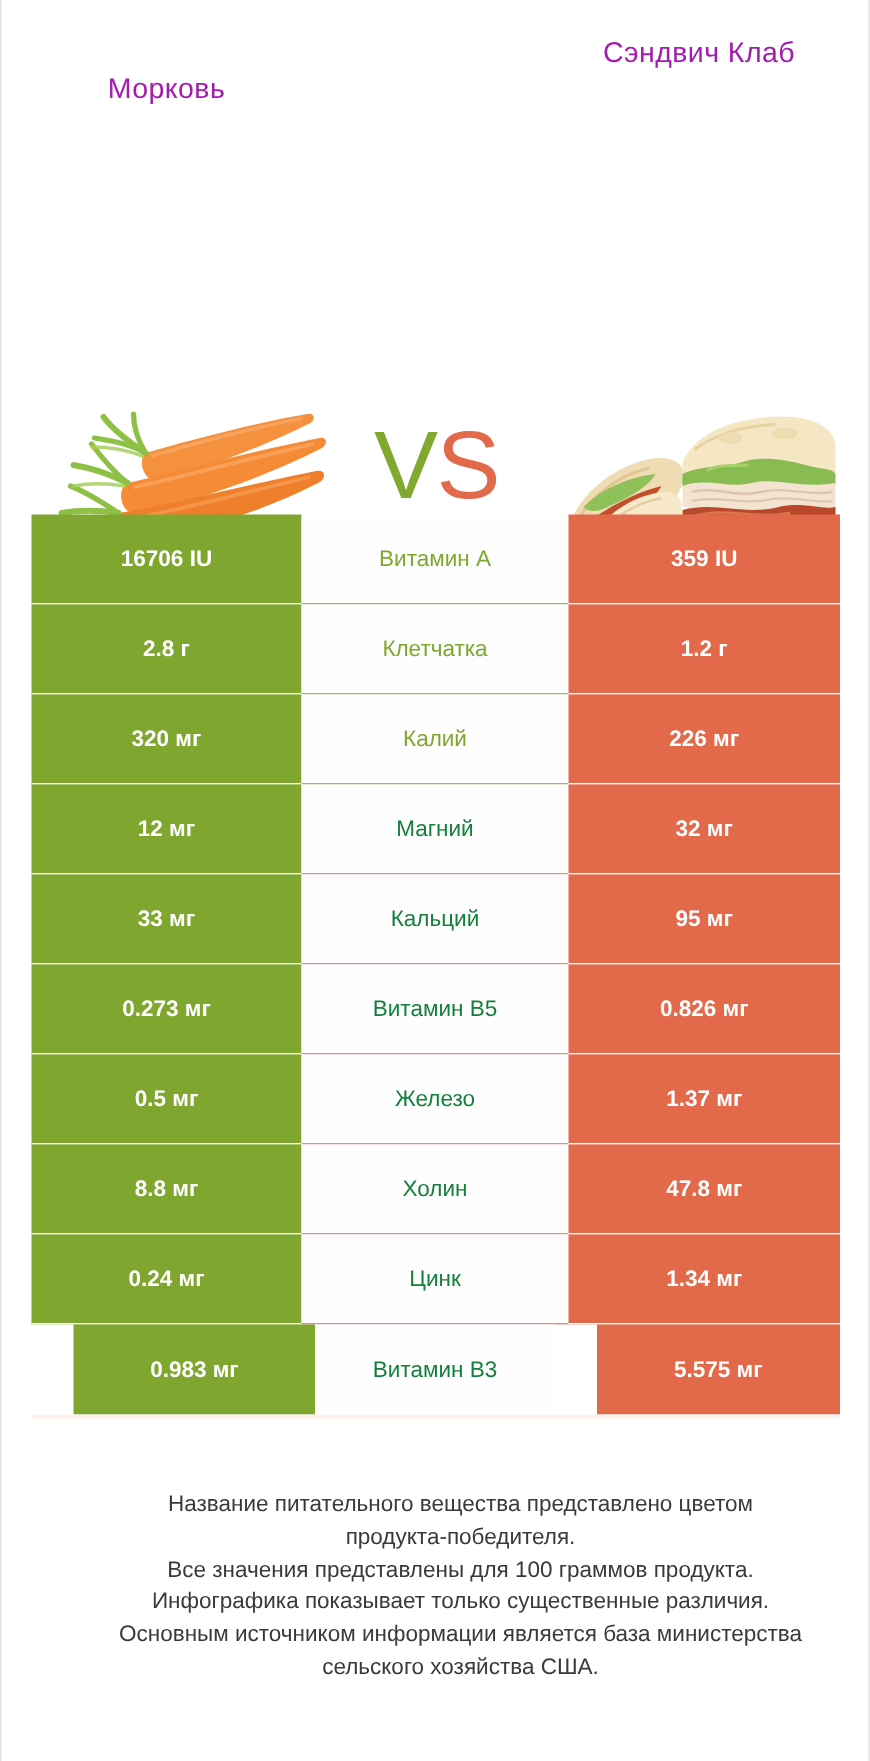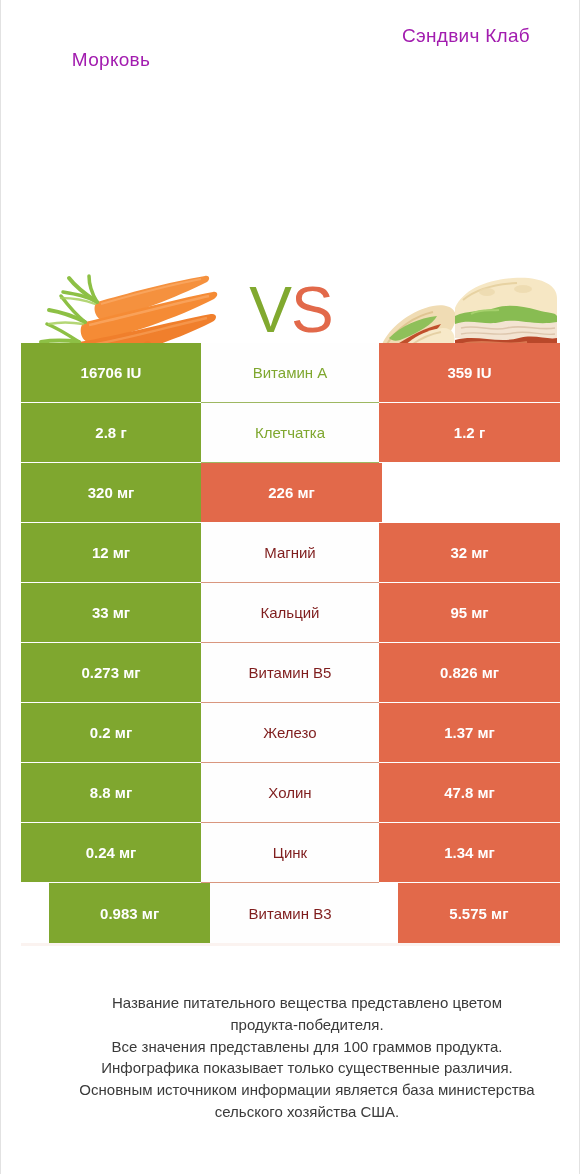--- a/index.html
+++ b/index.html
@@ -102,21 +102,21 @@
     color: #ffffff;
     border-bottom: 1.5px solid #ffffff;
   }
   .cell-mid {
     width: 178px;
     background: #fefefe;
     font-size: 15px;
     font-weight: 400;
   }
   .row.green .cell-mid { color: #7fa72f; border-bottom: 1px solid #9eb862; }
-  .row.orange .cell-mid { color: #7f1d1d; border-bottom: 1px solid #d9977f; }
+  .row.orange .cell-mid { color: #15803d; border-bottom: 1px solid #d9977f; }
   .row:last-child .cell-left,
   .row:last-child .cell-right { border-bottom: none; margin-left: 28px; }
   .row:last-child .cell-mid { border-bottom: none; }
 
   .table-underline {
     position: absolute;
     left: 20px;
     top: 943px;
     width: 539px;
     height: 3px;
@@ -228,39 +228,40 @@
       <div class="cell cell-mid">Витамин А</div>
       <div class="cell cell-right">359 IU</div>
     </div>
     <div class="row green">
       <div class="cell cell-left">2.8 г</div>
       <div class="cell cell-mid">Клетчатка</div>
       <div class="cell cell-right">1.2 г</div>
     </div>
     <div class="row green">
       <div class="cell cell-left">320 мг</div>
+      <div class="cell cell-mid">Калий</div>
       <div class="cell cell-right">226 мг</div>
     </div>
     <div class="row orange">
       <div class="cell cell-left">12 мг</div>
       <div class="cell cell-mid">Магний</div>
       <div class="cell cell-right">32 мг</div>
     </div>
     <div class="row orange">
       <div class="cell cell-left">33 мг</div>
       <div class="cell cell-mid">Кальций</div>
       <div class="cell cell-right">95 мг</div>
     </div>
     <div class="row orange">
       <div class="cell cell-left">0.273 мг</div>
       <div class="cell cell-mid">Витамин B5</div>
       <div class="cell cell-right">0.826 мг</div>
     </div>
     <div class="row orange">
-      <div class="cell cell-left">0.2 мг</div>
+      <div class="cell cell-left">0.5 мг</div>
       <div class="cell cell-mid">Железо</div>
       <div class="cell cell-right">1.37 мг</div>
     </div>
     <div class="row orange">
       <div class="cell cell-left">8.8 мг</div>
       <div class="cell cell-mid">Холин</div>
       <div class="cell cell-right">47.8 мг</div>
     </div>
     <div class="row orange">
       <div class="cell cell-left">0.24 мг</div>

